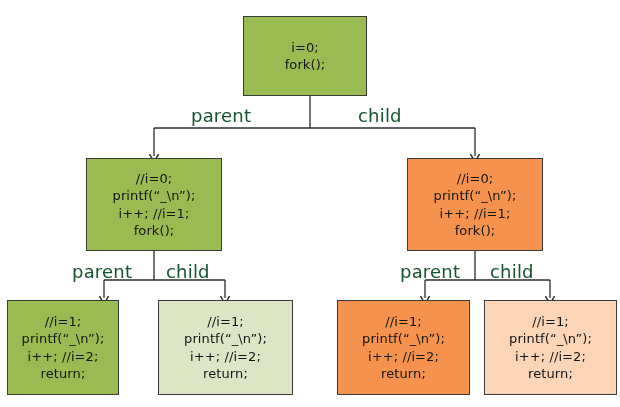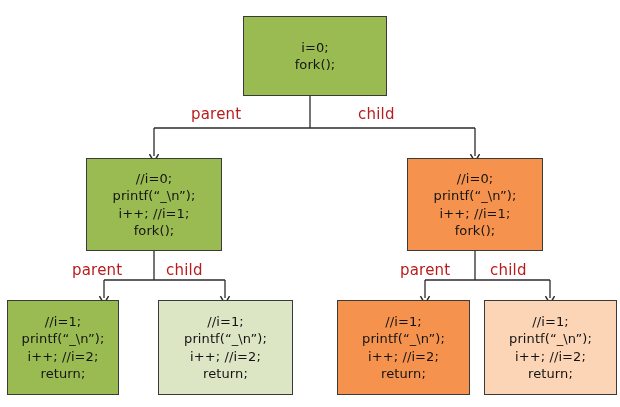--- a/index.html
+++ b/index.html
@@ -41,22 +41,22 @@
     font-size: 13px;
     color: #141414;
     letter-spacing: 0.1px;
   }
   .node .line {
     white-space: pre;
     display: block;
   }
   .edge-label {
     position: absolute;
-    font-size: 15px;
-    color: #b91c1c;
+    font-size: 18px;
+    color: #14532d;
     white-space: nowrap;
     letter-spacing: 0.2px;
   }
 </style>
 </head>
 <body>
 
 <div id="canvas">
 
   <svg class="edges" viewBox="0 0 620 407" xmlns="http://www.w3.org/2000/svg">
@@ -81,21 +81,21 @@
         <g>
           <path d="M475,251 L475,280"></path>
           <path d="M425,280 L550,280"></path>
           <path d="M425,280 L425,298" marker-end="url(#arrowhead)"></path>
           <path d="M550,280 L550,298" marker-end="url(#arrowhead)"></path>
         </g>
       </g>
   </svg>
 
   <div id="nodes-layer">
-      <div class="node" style="left: 243px; top: 16px; width: 144px; height: 80px; background: rgb(154, 187, 81); border-color: rgb(58, 58, 58);">
+      <div class="node" style="left: 243px; top: 16px; width: 124px; height: 80px; background: rgb(154, 187, 81); border-color: rgb(58, 58, 58);">
         <span class="line">i=0;</span>
         <span class="line">fork();</span>
       </div>
       <div class="node" style="left: 86px; top: 158px; width: 136px; height: 93px; background: rgb(154, 187, 81); border-color: rgb(58, 58, 58);">
         <span class="line">//i=0;</span>
         <span class="line">printf(“_\n”);</span>
         <span class="line">i++; //i=1;</span>
         <span class="line">fork();</span>
       </div>
       <div class="node" style="left: 407px; top: 158px; width: 136px; height: 93px; background: rgb(245, 147, 78); border-color: rgb(58, 58, 58);">

